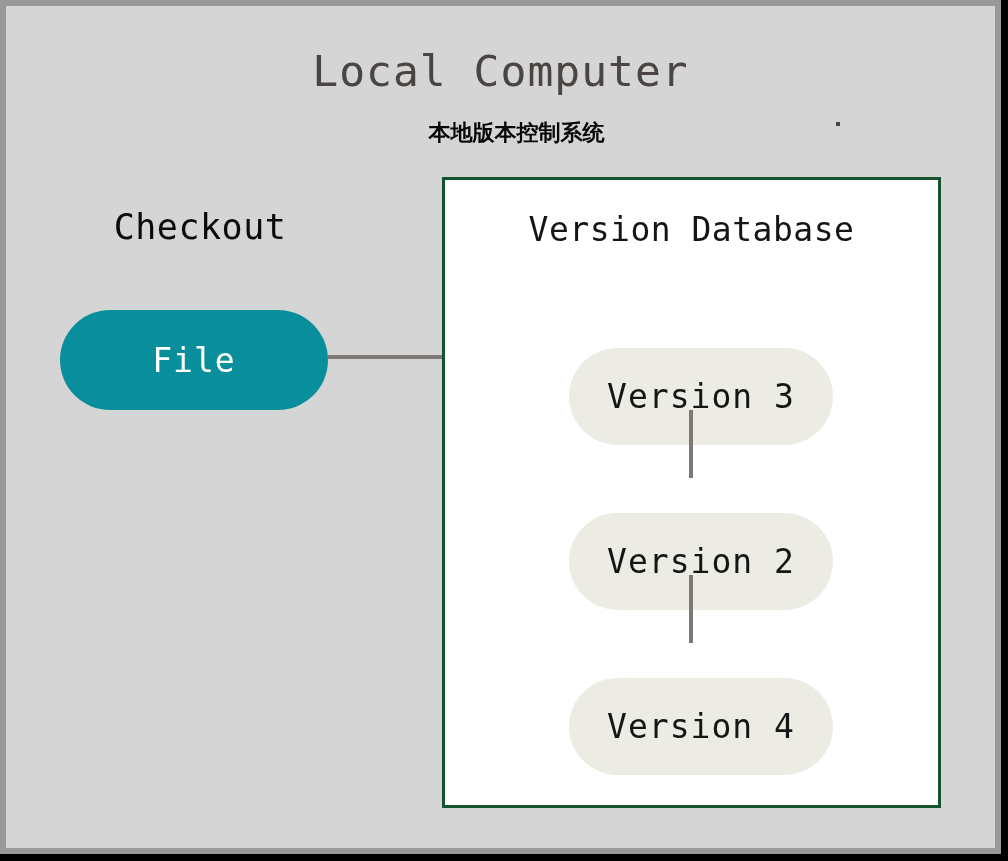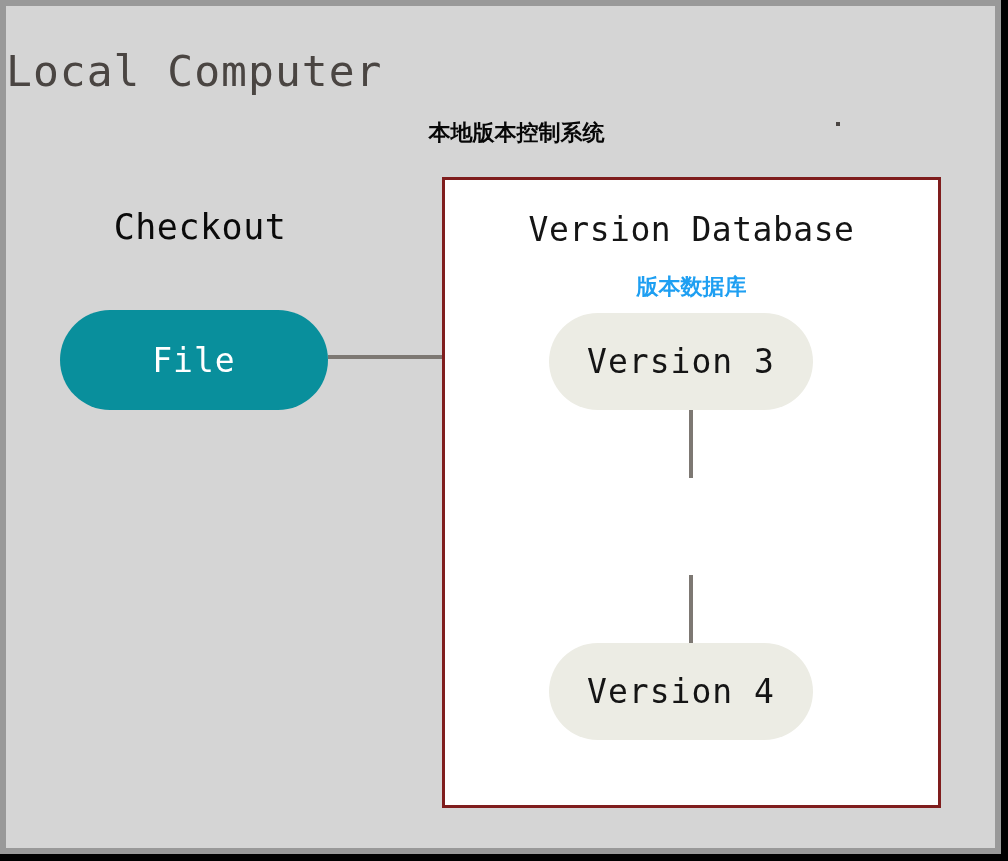--- a/index.html
+++ b/index.html
@@ -41,20 +41,21 @@
     box-sizing: border-box;
     overflow: hidden;
   }
 
   
   #title {
     position: absolute;
     left: 0;
     top: 40px;
     width: 989px;
+    text-align: center;
     font-size: 43px;
     letter-spacing: 1px;
     color: #4A4542;
     white-space: nowrap;
   }
   #subtitle {
     position: absolute;
     left: 0;
     top: 112px;
     width: 989px;
@@ -106,21 +107,21 @@
   }
 
   
   #db-panel {
     position: absolute;
     left: 436px;
     top: 171px;
     width: 499px;
     height: 631px;
     background: #FFFFFF;
-    border: 3px solid #7f1d1d;
+    border: 3px solid #14532d;
     box-sizing: border-box;
   }
   #db-title {
     position: absolute;
     left: 0;
     top: 30px;
     width: 493px;
     text-align: center;
     font-size: 33px;
     letter-spacing: 0.5px;
@@ -136,31 +137,32 @@
     font-family: "DejaVu Sans", "Liberation Sans", sans-serif;
     font-size: 22px;
     font-weight: bold;
     color: #1E9FF2;
     white-space: nowrap;
   }
 
   
   .version-node {
     position: absolute;
-    left: 104px;
+    left: 124px;
     width: 264px;
     height: 97px;
     border-radius: 49px;
     background: #ECECE4;
     display: flex;
     align-items: center;
     justify-content: center;
     font-size: 33px;
     letter-spacing: 1px;
     color: #151515;
+    margin-top: 35px;
   }
   #version-node-0 { top: 133px; }
   #version-node-1 { top: 298px; }
   #version-node-2 { top: 463px; }
 
   
   .v-connector {
     position: absolute;
     left: 244px;
     width: 4px;
@@ -197,28 +199,30 @@
     </div>
 
     <div id="checkout-label">Checkout</div>
 
     <div id="h-connector"></div>
 
     <div id="db-panel">
 
       <div id="db-title">Version Database</div>
 
-      <div id="db-subtitle">版本数据库</div>
 
       <div class="version-node" id="version-node-0">
         <span>Version 3</span>
       </div>
 
       <div class="v-connector" id="v-connector-0"></div>
 
+      <div class="version-node" id="version-node-1">
+        <span>Version 2</span>
+      </div>
 
       <div class="v-connector" id="v-connector-1"></div>
 
       <div class="version-node" id="version-node-2">
         <span>Version 4</span>
       </div>
 
     </div>
   </div>
 </div>

